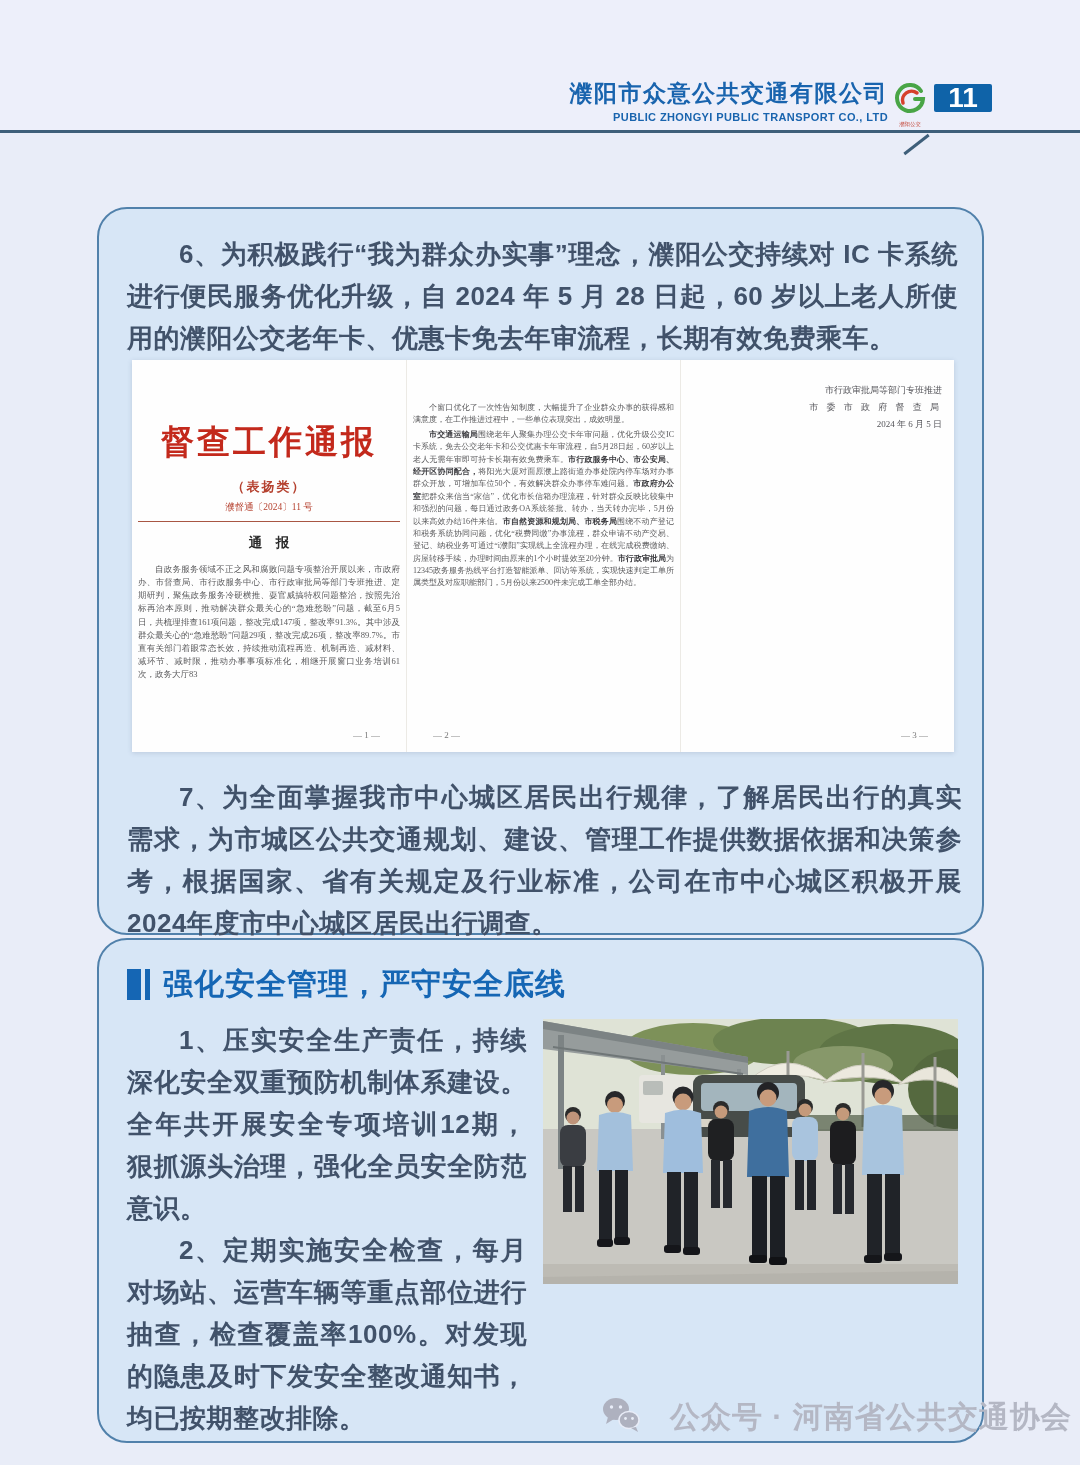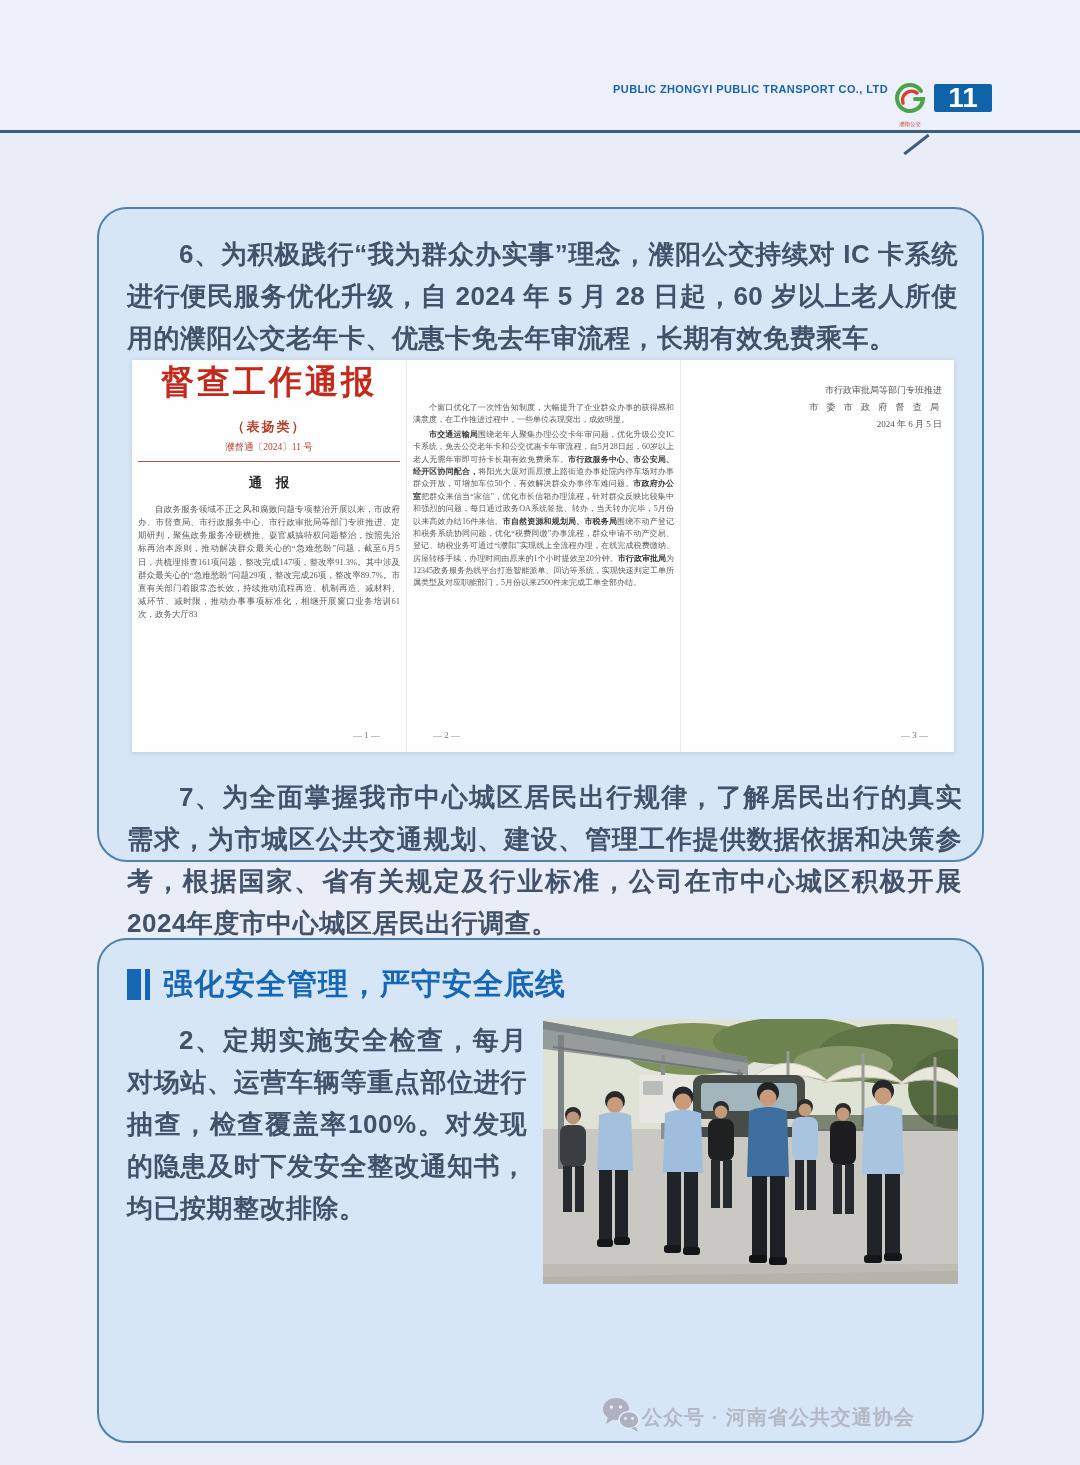--- a/index.html
+++ b/index.html
@@ -23,37 +23,37 @@
     display:flex; align-items:center; justify-content:center; border-radius:2px;
   }
   .header-rule { position:absolute; left:0; top:130px; width:1080px; height:3px; background:#3e5f7a; }
   .header-slash { position:absolute; left:901px; top:143px; width:31px; height:3px; background:#3e5f7a; transform:rotate(-38deg); }
 
   
   .card {
     position:absolute; left:97px; width:887px;
     background:#d7e6f6; border:2px solid #5181ab; border-radius:30px;
   }
-  .card-1 { top:207px; height:655px; padding:24px 24px 0 28px; }
+  .card-1 { top:207px; height:728px; padding:24px 24px 0 28px; }
   .card-2 { top:938px; height:505px; padding:24px 24px 0 28px; }
 
   .body-para {
     font-size:26px; line-height:42px; color:#41526a; font-weight:600;
     text-align:justify; text-indent:2em; letter-spacing:.5px;
   }
 
   
   .doc-scan {
     position:absolute; left:33px; top:151px; width:822px; height:392px;
     background:#fefefe; box-shadow:0 1px 5px rgba(60,80,110,.18);
     display:flex; font-family:"Liberation Serif", serif;
   }
   .doc-col { position:relative; width:274px; height:100%; padding:0 6px; }
   .doc-col + .doc-col { border-left:1px solid #eceae5; }
-  .doc-title { text-align:center; font-size:33px; font-weight:bold; color:#c3291c; letter-spacing:3px; white-space:nowrap; }
+  .doc-title { margin-top:60px; text-align:center; font-size:33px; font-weight:bold; color:#c3291c; letter-spacing:3px; white-space:nowrap; }
   .doc-subtitle { margin-top:13px; text-align:center; font-size:13px; font-weight:bold; color:#b5412f; letter-spacing:2px; }
   .doc-no { margin-top:5px; text-align:center; font-size:9.5px; color:#b5412f; }
   .doc-divider { margin-top:7px; border-top:1.5px solid #a85643; }
   .doc-heading { margin-top:11px; text-align:center; font-size:13.5px; font-weight:bold; color:#2a2a2a; line-height:1.55; }
   .doc-body { margin-top:9px; font-size:8.5px; line-height:1.55; color:#5a5a5c; text-align:justify; text-indent:2em; }
   .doc-body-2 { margin-top:42px; font-size:8px; line-height:1.55; }
   .doc-body-3 { margin-top:52px; font-size:8.5px; line-height:1.6; }
   .seg-bold { font-weight:bold; color:#3c3c40; }
   .doc-pageno { position:absolute; bottom:12px; font-size:9px; color:#777; }
   .pn-right { right:26px; } .pn-left { left:26px; }
@@ -73,28 +73,29 @@
   .card2-text { width:402px; }
   .card2-text .body-para + .body-para { margin-top:0; }
   .photo-frame { margin-left:16px; width:417px; height:265px; overflow:hidden; }
   .photo-frame svg { display:block; }
 
   
   .footer-mark {
     position:absolute; left:600px; top:1396px; display:flex; align-items:center;
     color:#b4b7c4;
   }
-  .footer-text { font-size:20px; font-weight:bold; letter-spacing:1px; margin-left:0; }
+  .footer-text { font-size:30px; font-weight:bold; letter-spacing:1px; margin-left:28px; }
 </style>
 </head>
 <body>
 
 <div class="header-band"></div>
 
 <div class="company-block">
+  <div class="company-cn">濮阳市众意公共交通有限公司</div>
   <div class="company-en">PUBLIC ZHONGYI PUBLIC TRANSPORT CO., LTD</div>
 </div>
 
 <div class="logo-wrap">
   <span>
     <svg width="34" height="34" viewBox="0 0 34 34">
       <path d="M28,9 A13,13 0 1 0 30,17 L22,17" fill="none" stroke="#49a546" stroke-width="4" stroke-linecap="round"></path>
       <path d="M10,21 A9,9 0 0 1 24,11" fill="none" stroke="#d6402c" stroke-width="3.5" stroke-linecap="round"></path>
     </svg>
   </span>
@@ -148,20 +149,21 @@
   <div class="section-head">
     <span class="marker">
       <span class="bar-thick"></span>
       <span class="bar-thin"></span>
     </span>
     <span class="section-title">强化安全管理，严守安全底线</span>
   </div>
 
   <div class="card2-columns">
     <div class="card2-text">
+      <div class="body-para">1、压实安全生产责任，持续深化安全双重预防机制体系建设。全年共开展安全专项培训12期，狠抓源头治理，强化全员安全防范意识。</div>
       <div class="body-para">2、定期实施安全检查，每月对场站、运营车辆等重点部位进行抽查，检查覆盖率100%。对发现的隐患及时下发安全整改通知书，均已按期整改排除。</div>
     </div>
 
     <div class="photo-frame" title="安全检查现场照片">
       <svg width="417" height="265" viewBox="0 0 417 265">
 
         <rect x="0" y="0" width="417" height="120" fill="#dfe3d6"></rect>
         <rect x="0" y="110" width="417" height="155" fill="#c9c8c2"></rect>
         <rect x="0" y="245" width="417" height="20" fill="#bdbbb4"></rect>
 

